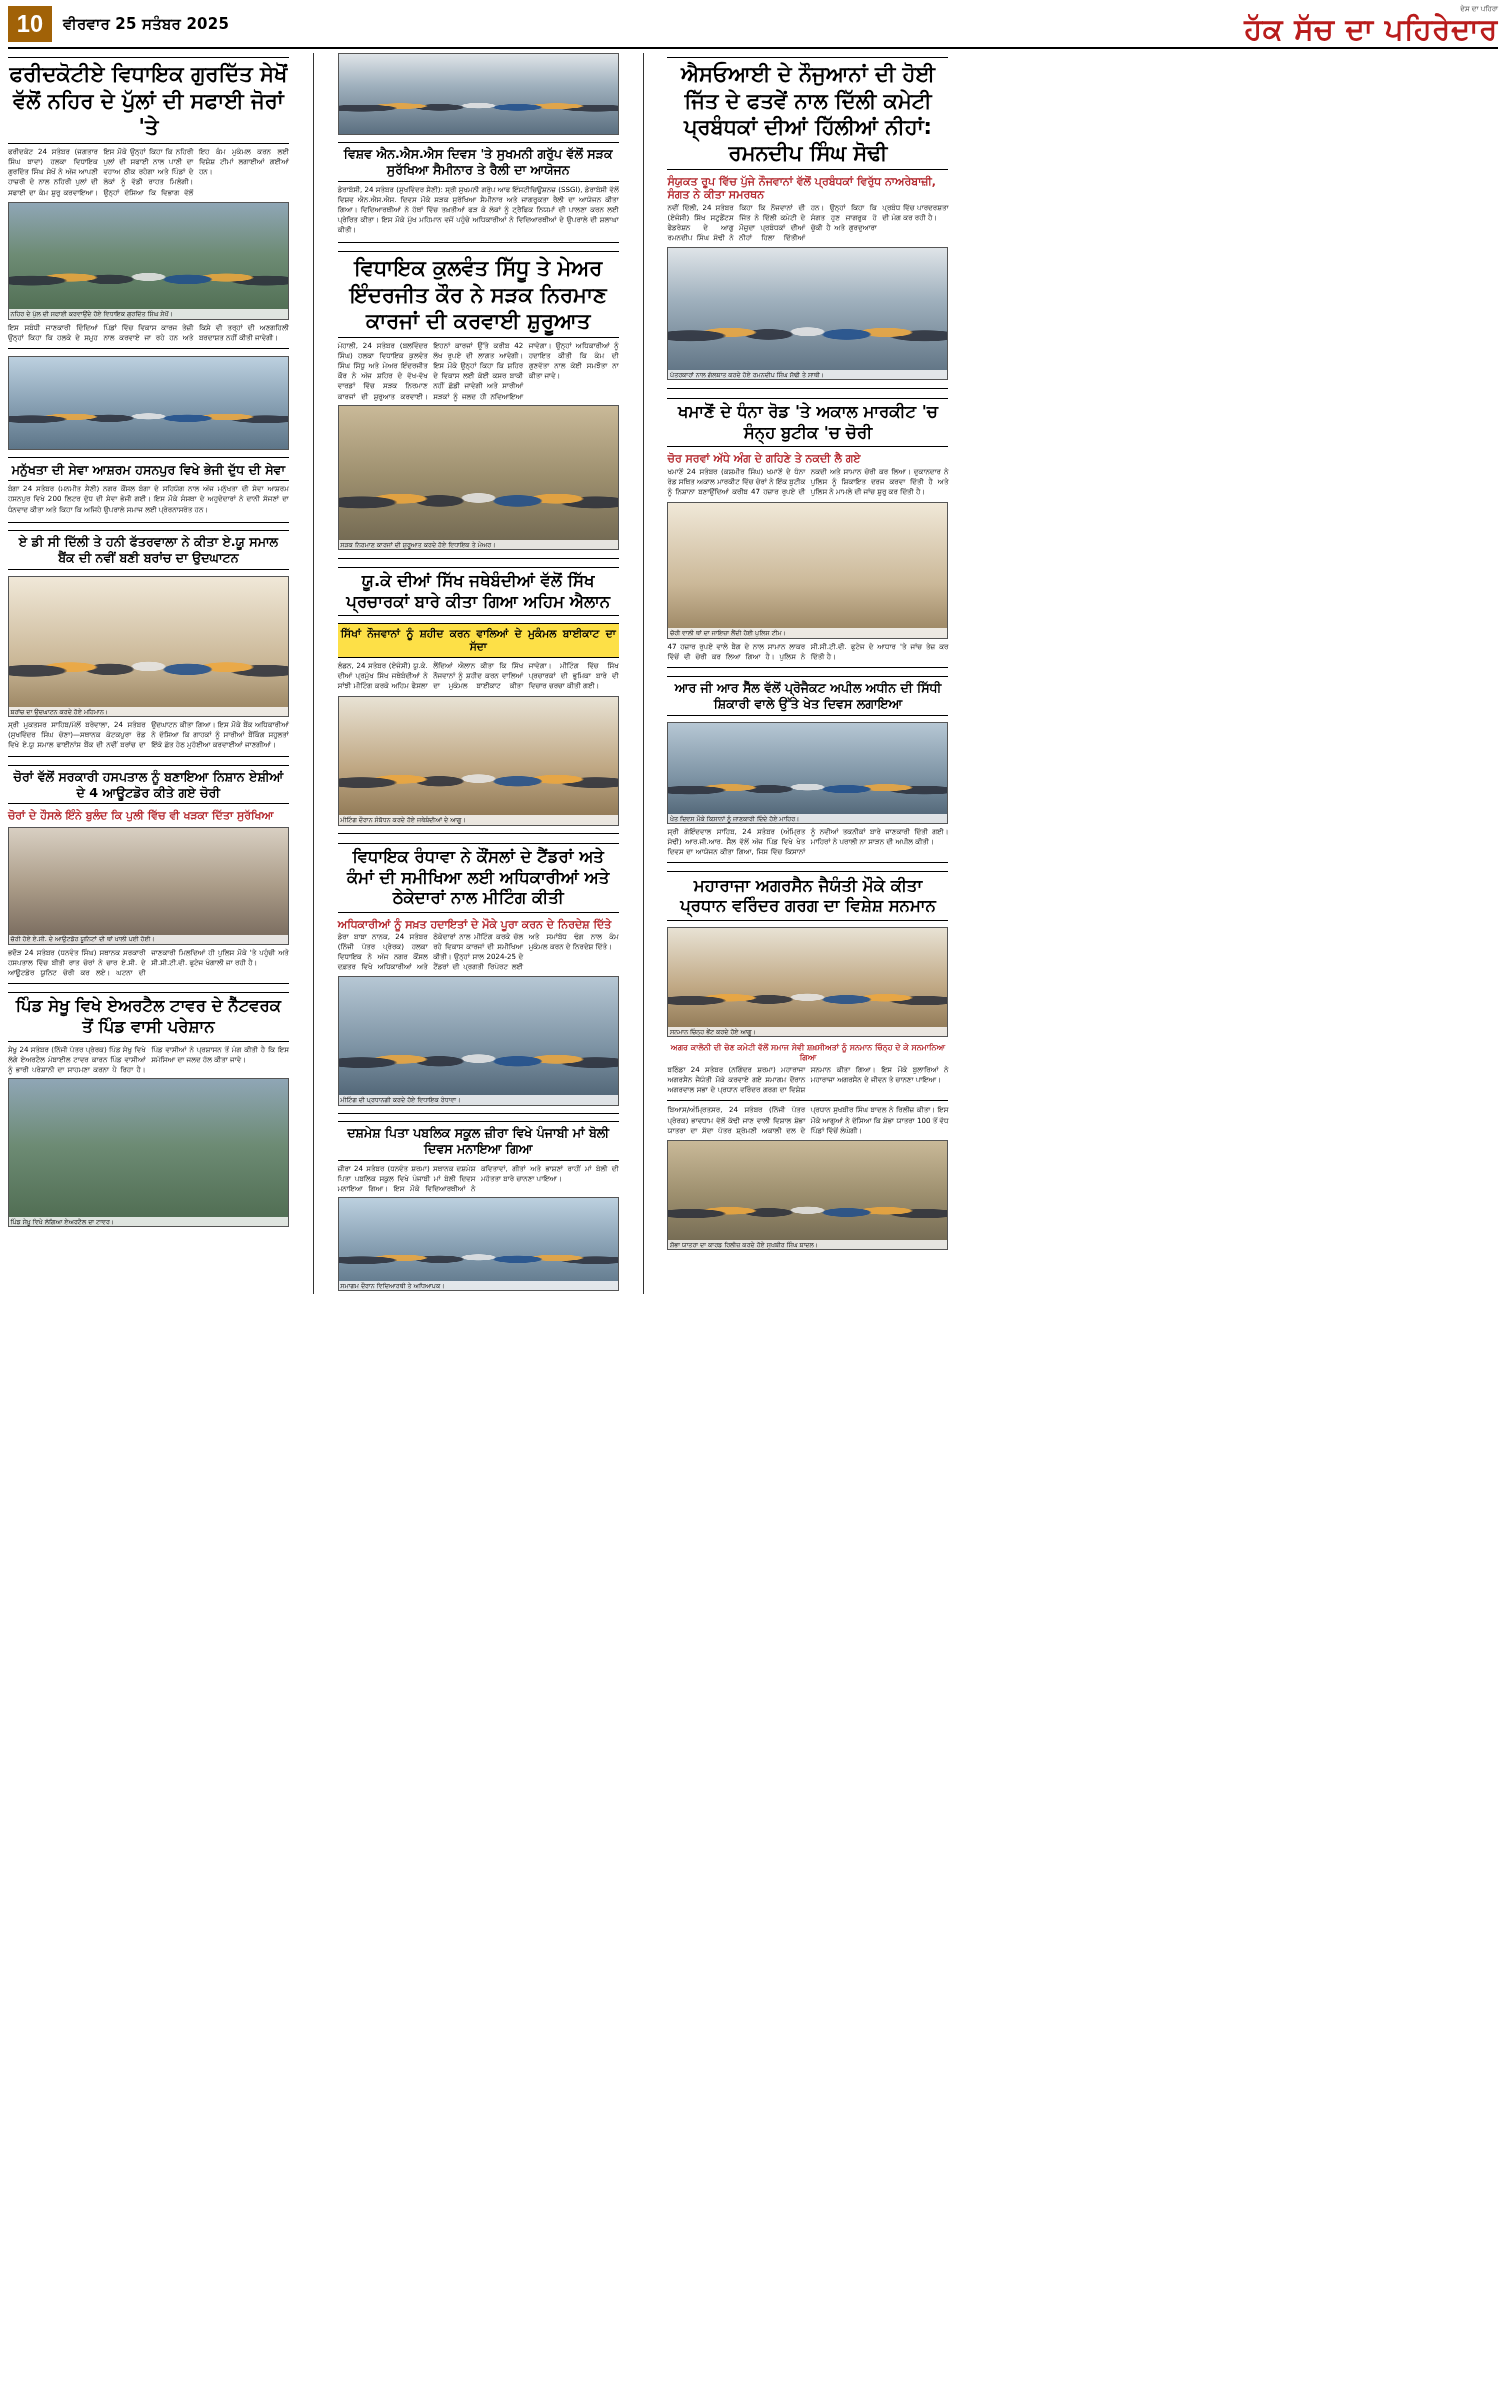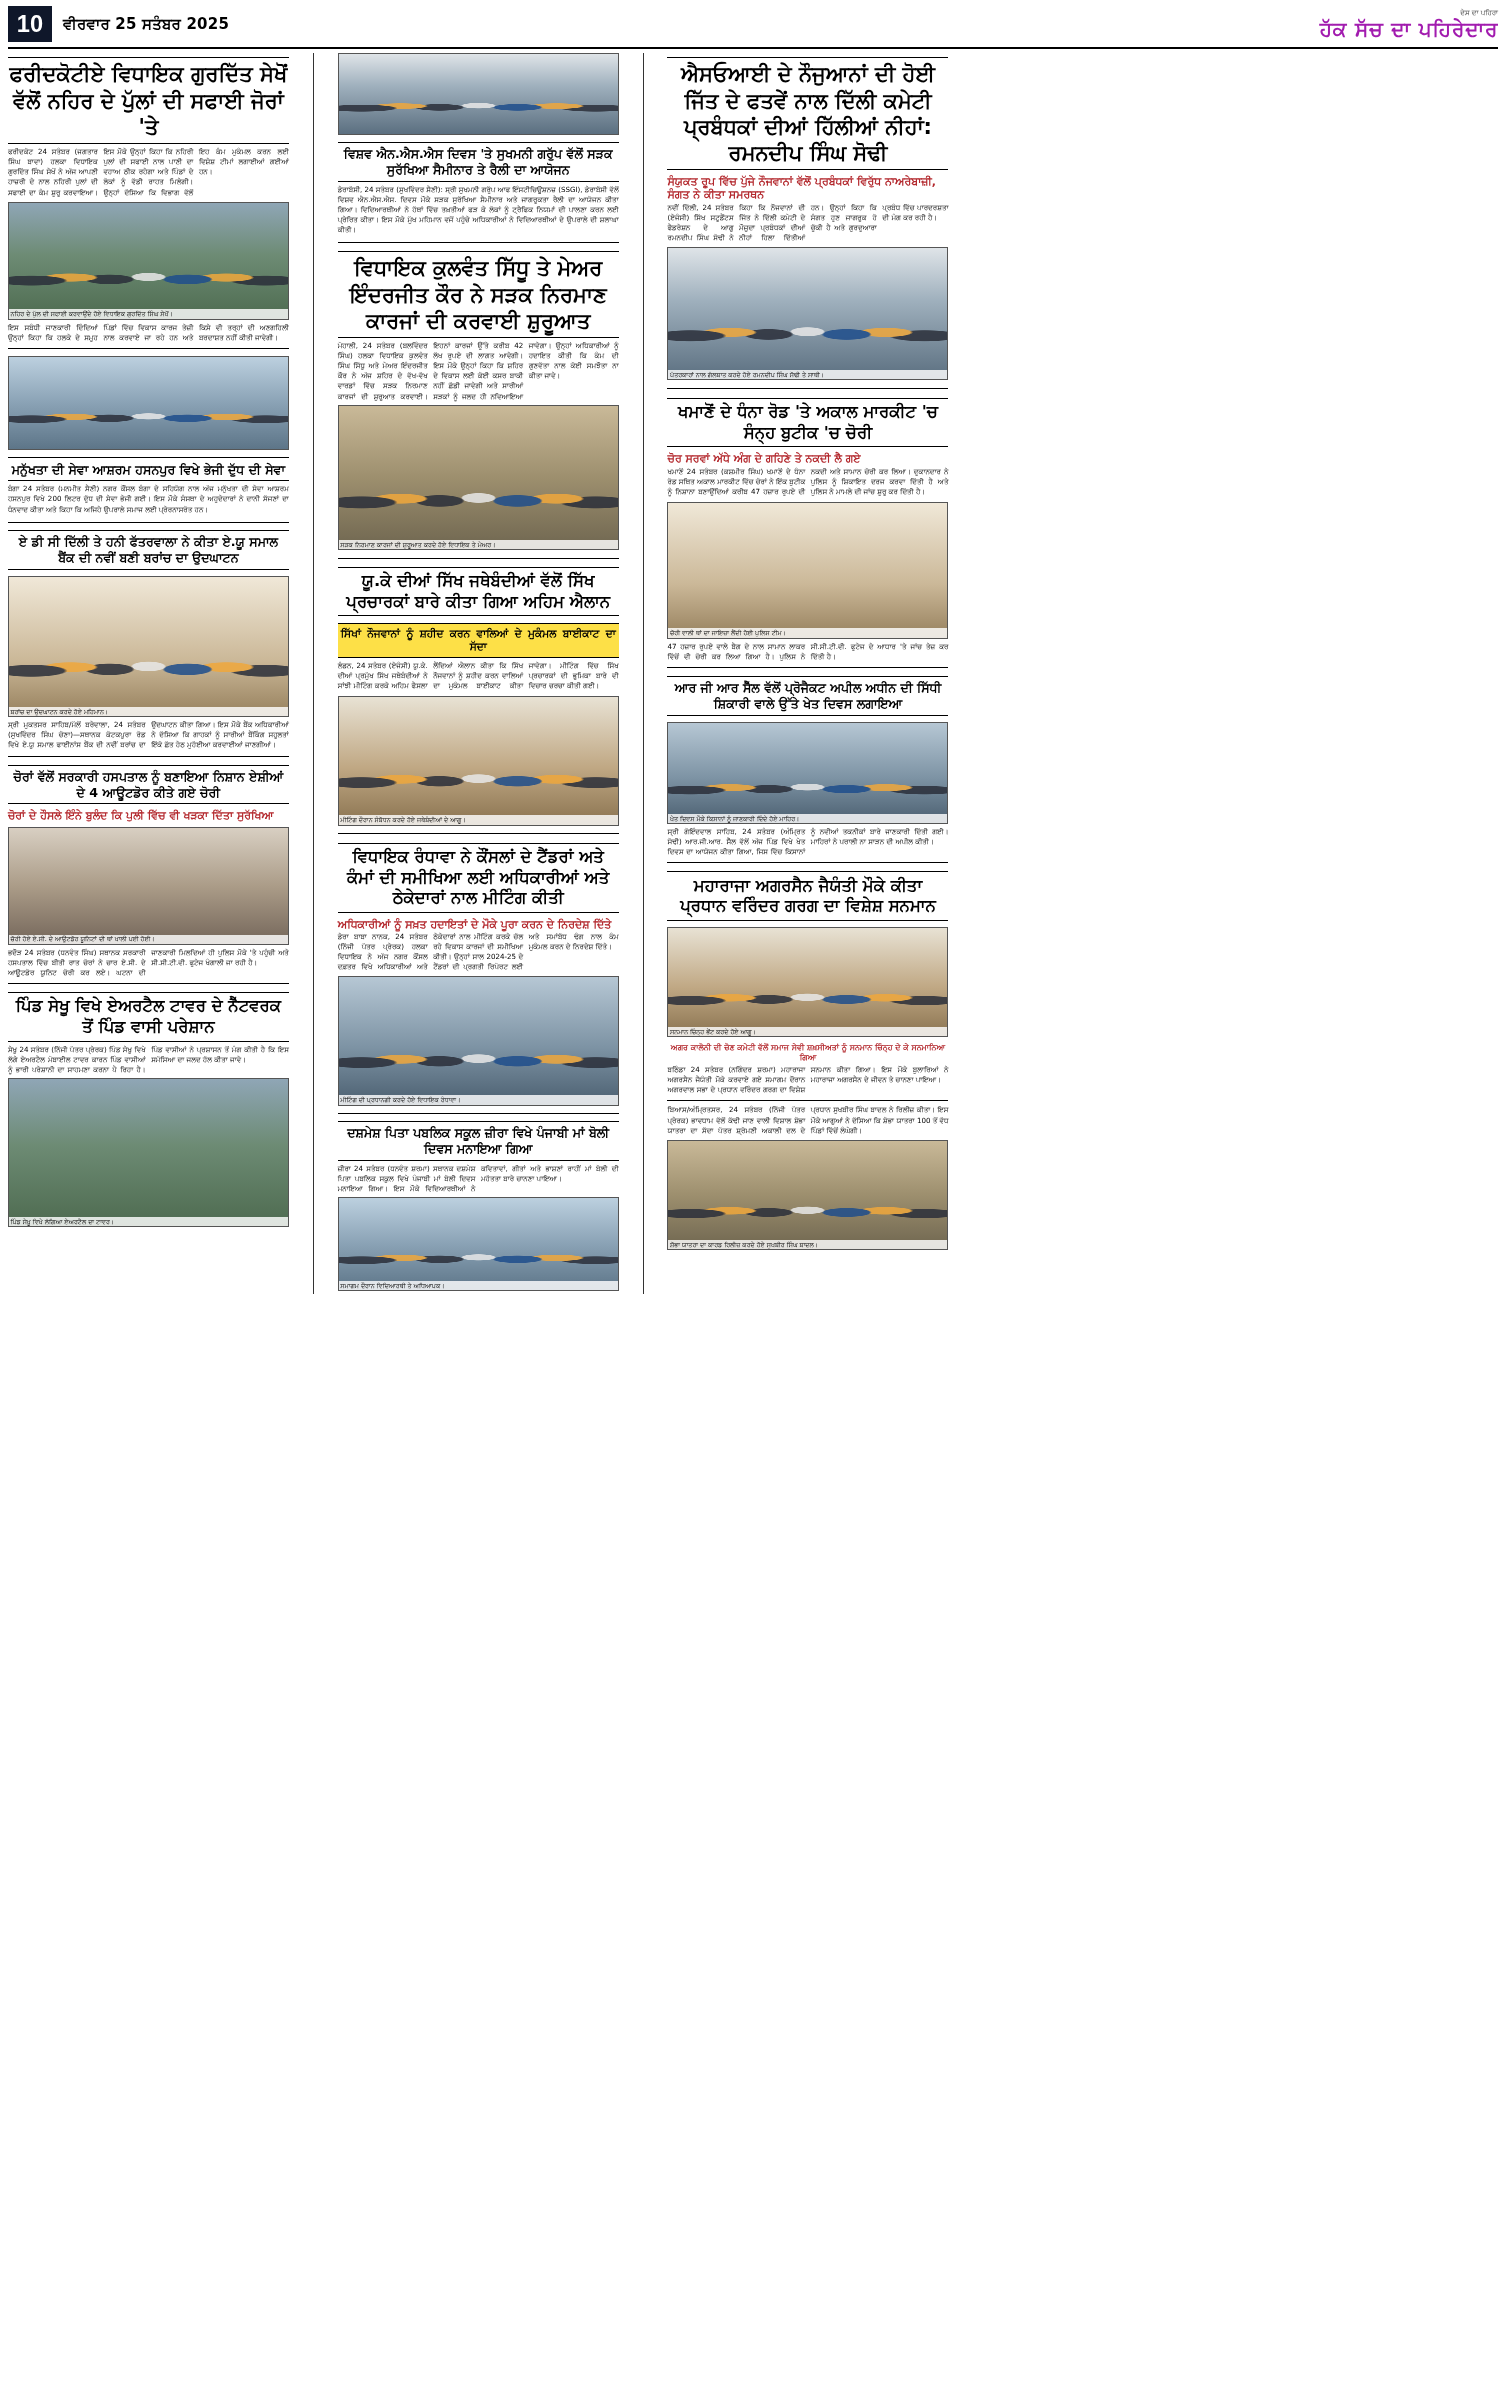--- a/index.html
+++ b/index.html
@@ -14,27 +14,27 @@
   .page { width:1506px; height:2401px; position:relative; padding:4.7px 7.9px 7.9px 7.9px; }
 
   
   .masthead {
     display:flex; align-items:center; justify-content:space-between;
     border-bottom:2.4px solid #000; padding-bottom:3.1px; margin-bottom:4.7px;
     height:44px;
   }
   .mast-left { display:flex; align-items:center; gap:11px; }
   .page-num {
-    background:#0f172a; color:#fff; font-weight:bold; font-size:23.6px;
+    background:#a16207; color:#fff; font-weight:bold; font-size:23.6px;
     width:44px; height:36px; display:flex; align-items:center; justify-content:center;
     font-family:"Liberation Sans", sans-serif;
   }
   .mast-date { font-size:15px; font-weight:bold; letter-spacing:0.2px; }
   .mast-logo {
-    color:#a21caf; font-size:20px; font-weight:bold; letter-spacing:0.8px;
+    color:#b91c1c; font-size:29px; font-weight:bold; letter-spacing:0.8px;
     font-family:"DejaVu Sans", sans-serif; line-height:1;
   }
   .mast-right { text-align:right; }
   .mast-sub { font-size:7px; color:#333; margin-bottom:2px; }
 
   
   .grid { display:flex; gap:24px; }
   .col { display:flex; flex-direction:column; }
   .c1 { width:281px; }
   .c2 { width:281px; }

